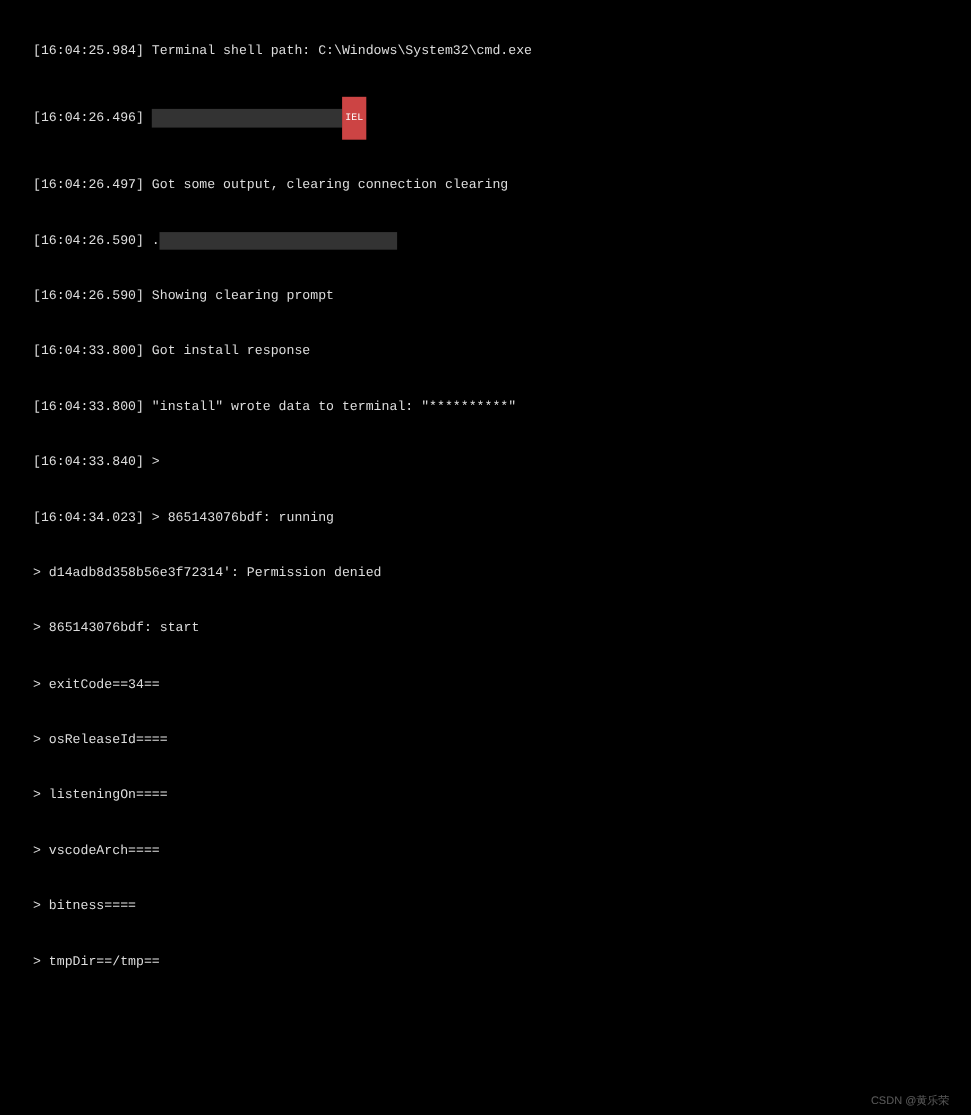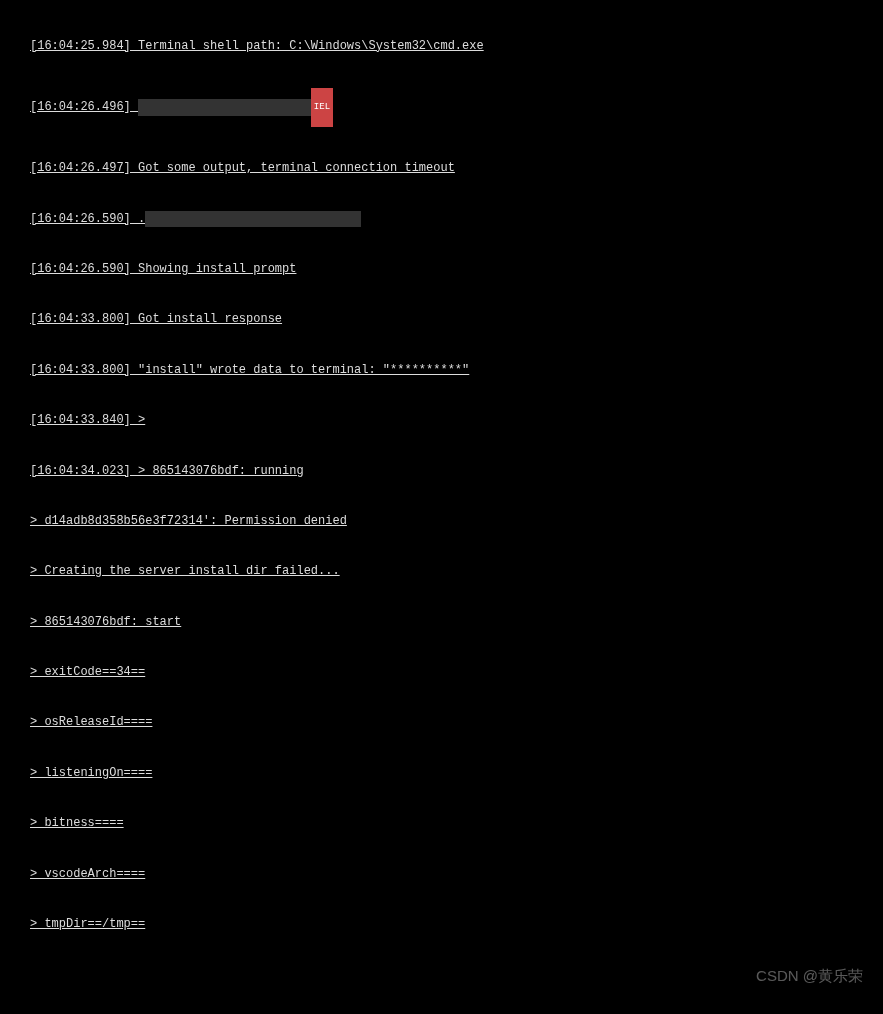--- a/index.html
+++ b/index.html
@@ -12,65 +12,64 @@
       width: 883px;
       height: 1014px;
       overflow: hidden;
       position: relative;
     }
     .terminal {
       padding: 4px 10px 0 30px;
       white-space: pre;
       background: #000;
     }
-    .line { display: block; text-decoration: underline; }
+    .line { display: block; }
     .redacted {
       display: inline-block;
       background: #333;
       color: transparent;
       user-select: none;
     }
     .red-label {
       display: inline-block;
       background: #c44;
       color: #fff;
       font-size: 9px;
       padding: 13px 3px;
       vertical-align: 1px;
     }
     .watermark {
       position: absolute;
-      bottom: 28px;
+      bottom: 5px;
       right: 20px;
       color: rgba(255,255,255,0.35);
       font-family: Arial, sans-serif;
-      font-size: 15px;
+      font-size: 10px;
     }
   </style>
 </head>
 <body>
 
 <div class="terminal">
   <span class="line">[16:04:25.984] Terminal shell path: C:\Windows\System32\cmd.exe</span>
   <span class="line"><span>[16:04:26.496] </span><span class="redacted">████████████████████████</span><span class="red-label">IEL</span></span>
-  <span class="line">[16:04:26.497] Got some output, terminal connection timeout</span>
+  <span class="line">[16:04:26.497] Got some output, clearing connection clearing</span>
   <span class="line"><span>[16:04:26.590] .</span><span class="redacted">██████████████████████████████</span></span>
-  <span class="line">[16:04:26.590] Showing install prompt</span>
+  <span class="line">[16:04:26.590] Showing clearing prompt</span>
   <span class="line">[16:04:33.800] Got install response</span>
   <span class="line">[16:04:33.800] "install" wrote data to terminal: "**********"</span>
   <span class="line">[16:04:33.840] &gt;</span>
   <span class="line">[16:04:34.023] &gt; 865143076bdf: running</span>
   <span class="line">&gt; d14adb8d358b56e3f72314': Permission denied</span>
-  <span class="line">&gt; Creating the server install dir failed...</span>
   <span class="line">&gt; 865143076bdf: start</span>
   <span class="line">&gt; exitCode==34==</span>
   <span class="line">&gt; osReleaseId====</span>
   <span class="line">&gt; listeningOn====</span>
+  <span class="line">&gt; vscodeArch====</span>
   <span class="line">&gt; bitness====</span>
-  <span class="line">&gt; vscodeArch====</span>
   <span class="line">&gt; tmpDir==/tmp==</span>
   
   
   
   
   
   
   
   
   

